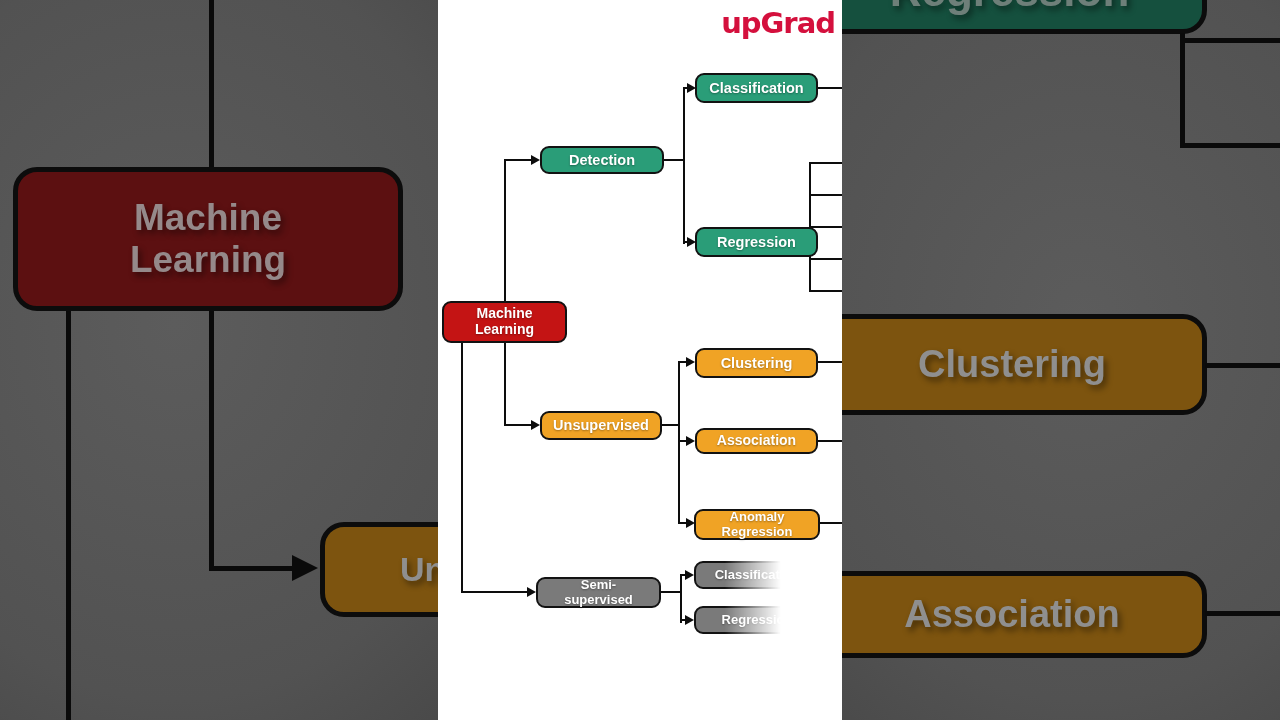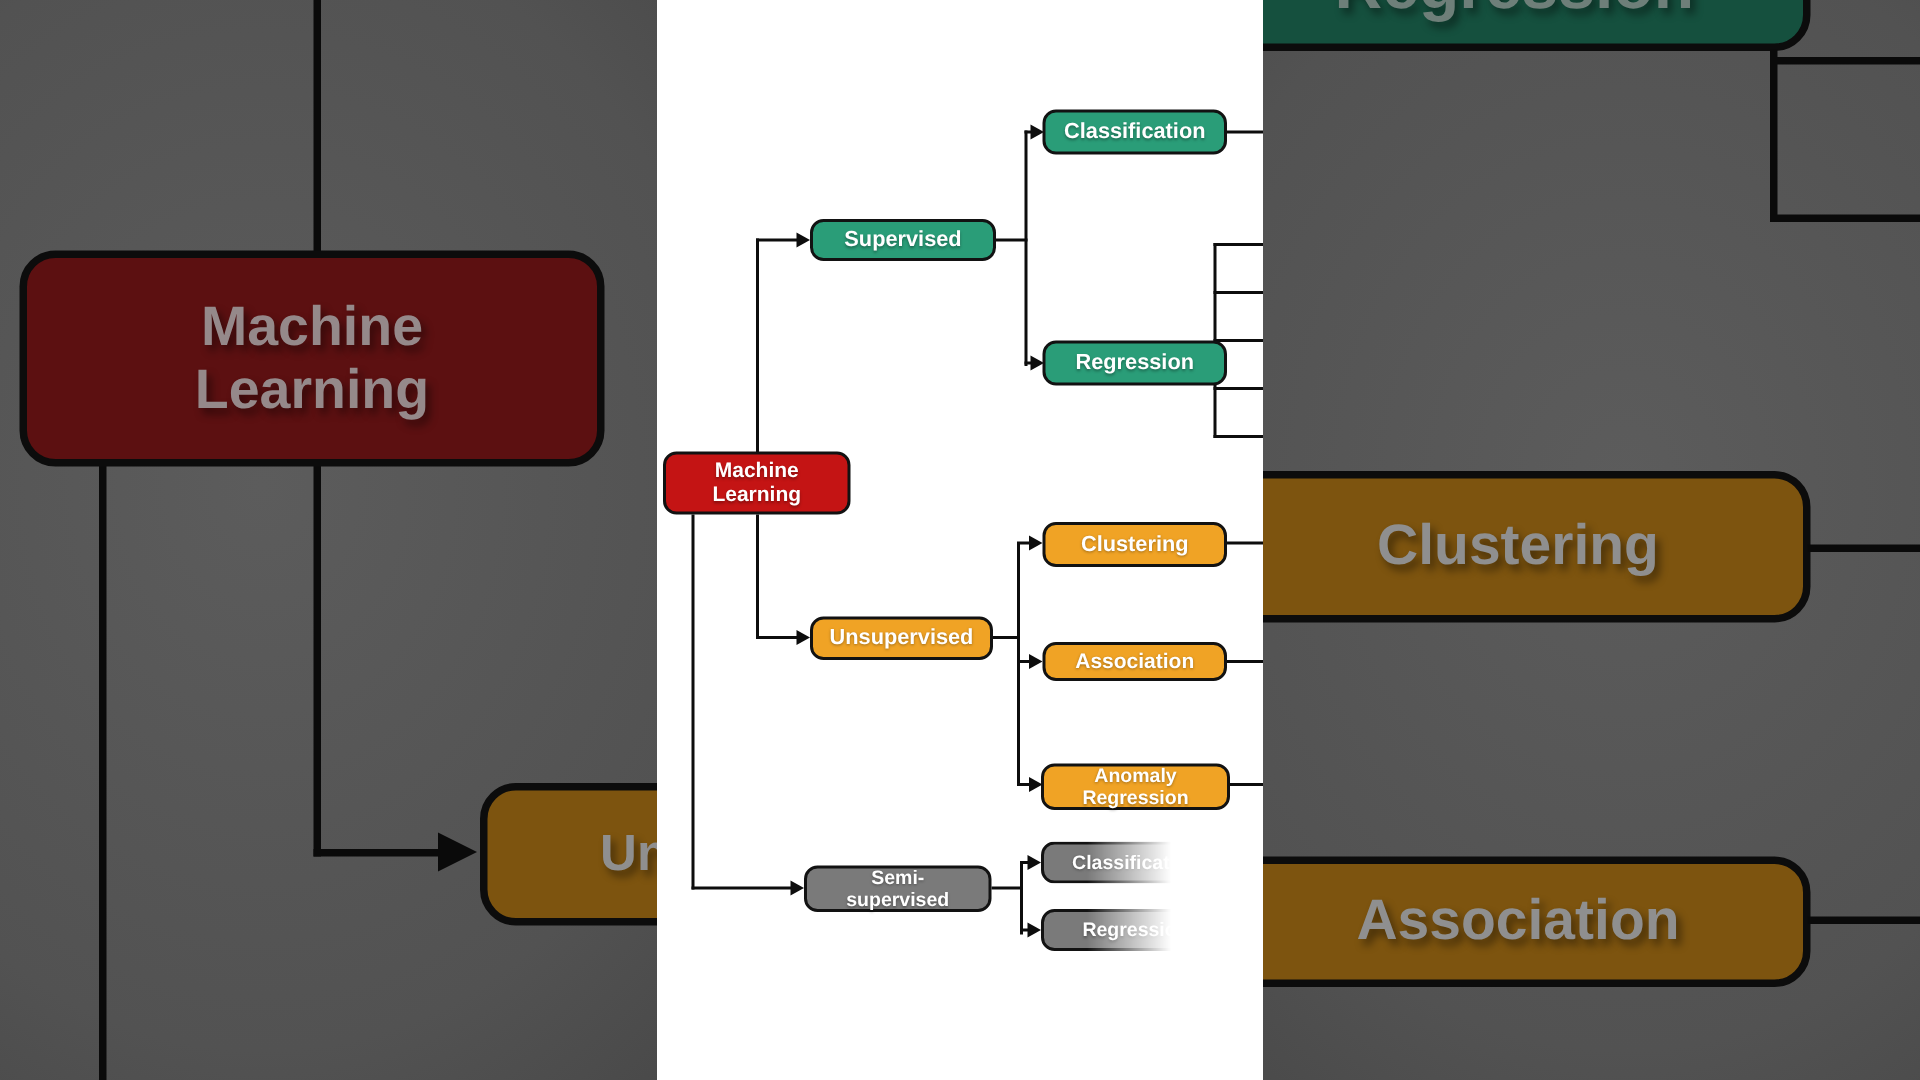--- a/index.html
+++ b/index.html
@@ -80,20 +80,21 @@
     <div class="bg-hline" style="left:363px;top:363px;width:75px;"></div>
 
     <div class="bg-node bg-orange" style="left:-25px;top:571px;width:390px;height:87px;font-size:38px;">
       <span>Association</span>
     </div>
     <div class="bg-hline" style="left:363px;top:611px;width:75px;"></div>
   </div>
 
   <div id="strip">
 
+    <div id="logo">upGrad</div>
 
     <div class="vline" style="left:66px;top:159px;height:144px;"></div>
     <div class="hline" style="left:66px;top:159px;width:28px;"></div>
     <div class="arrow" style="left:93px;top:155px;"></div>
 
     <div class="vline" style="left:66px;top:343px;height:83px;"></div>
     <div class="hline" style="left:66px;top:424px;width:28px;"></div>
     <div class="arrow" style="left:93px;top:420px;"></div>
 
     <div class="vline" style="left:23px;top:343px;height:250px;"></div>
@@ -132,21 +133,21 @@
     <div class="hline" style="left:242px;top:574px;width:6px;"></div>
     <div class="arrow" style="left:247px;top:570px;"></div>
     <div class="hline" style="left:242px;top:619px;width:6px;"></div>
     <div class="arrow" style="left:247px;top:615px;"></div>
 
     <div class="node red" style="left:4px;top:301px;width:125px;height:42px;font-size:14px;">
       <span class="tight">Machine Learning</span>
     </div>
 
     <div class="node green" style="left:102px;top:146px;width:124px;height:28px;">
-      <span>Supervised</span>
+      <span>Detection</span>
     </div>
     <div class="node green" style="left:257px;top:73px;width:123px;height:30px;">
       <span>Classification</span>
     </div>
     <div class="node green" style="left:257px;top:227px;width:123px;height:30px;">
       <span>Regression</span>
     </div>
 
     <div class="node orange" style="left:102px;top:411px;width:122px;height:29px;">
       <span>Unsupervised</span>

